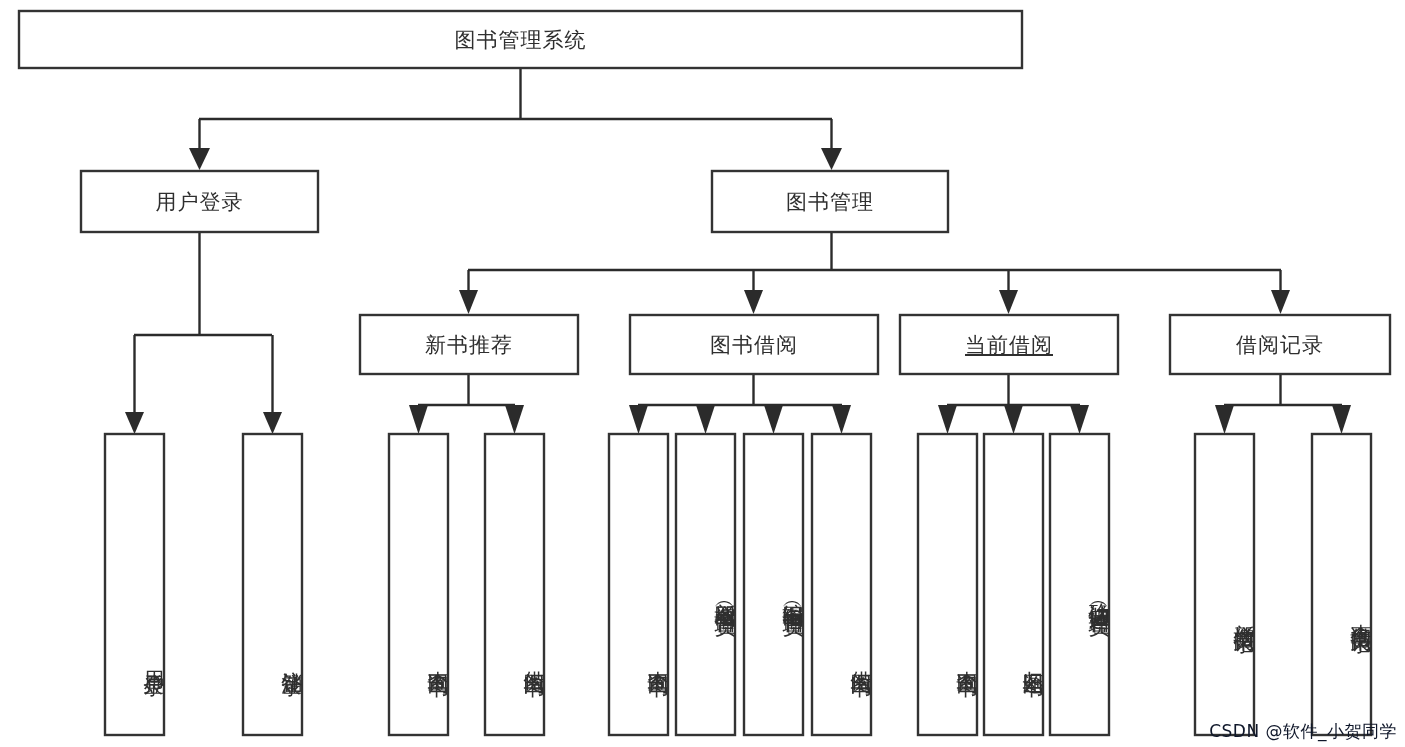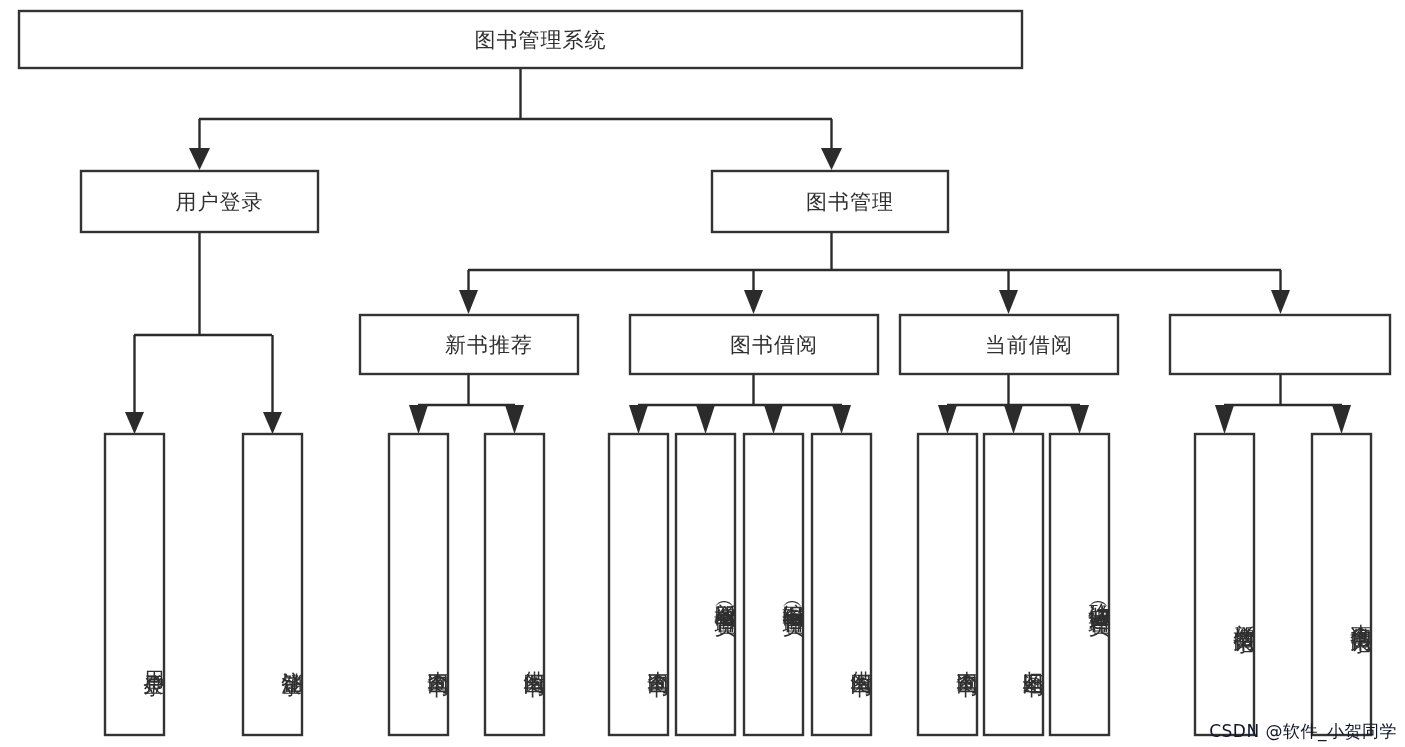--- a/index.html
+++ b/index.html
@@ -43,21 +43,20 @@
   .node-label-h {
     position: absolute;
     display: flex;
     align-items: center;
     justify-content: center;
     color: #2f2f2f;
     font-size: 21px;
     letter-spacing: 1px;
     white-space: nowrap;
     pointer-events: none;
-    padding-left: 20px;
   }
   .node-label-v {
     position: absolute;
     display: flex;
     align-items: flex-start;
     justify-content: center;
     color: #2f2f2f;
     font-size: 21px;
     writing-mode: vertical-rl;
     text-orientation: upright;
@@ -190,21 +189,22 @@
     <rect class="node-box" x="1312" y="434" width="59" height="301"></rect>
   </svg>
 
   <div class="node-label-h" style="left:19px; top:11px; width:1003px; height:57px;">图书管理系统</div>
 
   <div class="node-label-h" style="left:81px; top:171px; width:237px; height:61px;">用户登录</div>
   <div class="node-label-h" style="left:712px; top:171px; width:236px; height:61px;border-radius:16px;">图书管理</div>
 
   <div class="node-label-h" style="left:360px; top:315px; width:218px; height:59px;">新书推荐</div>
   <div class="node-label-h" style="left:630px; top:315px; width:248px; height:59px;">图书借阅</div>
-  <div class="node-label-h" style="left:900px; top:315px; width:218px; height:59px;">当前借阅</div>
+  <div class="node-label-h" style="left:900px; top:315px; width:218px; height:59px;text-decoration:underline;">当前借阅</div>
+  <div class="node-label-h" style="left:1170px; top:315px; width:220px; height:59px;">借阅记录</div>
 
   <div class="node-label-v" style="left:105px; top:434px; width:59px; height:301px; padding-top:73px;">用户登录</div>
   <div class="node-label-v" style="left:243px; top:434px; width:59px; height:301px; padding-top:73px;">注销登录</div>
 
   <div class="node-label-v" style="left:389px; top:434px; width:59px; height:301px; padding-top:73px;">查询图书</div>
   <div class="node-label-v" style="left:485px; top:434px; width:59px; height:301px; padding-top:73px;">借阅图书</div>
 
   <div class="node-label-v" style="left:609px; top:434px; width:59px; height:301px; padding-top:73px;">查询图书</div>
   <div class="node-label-v" style="left:676px; top:434px; width:59px; height:301px; padding-top:10px;">新增图书（管理员）</div>
   <div class="node-label-v" style="left:744px; top:434px; width:59px; height:301px; padding-top:10px;">编辑图书（管理员）</div>

